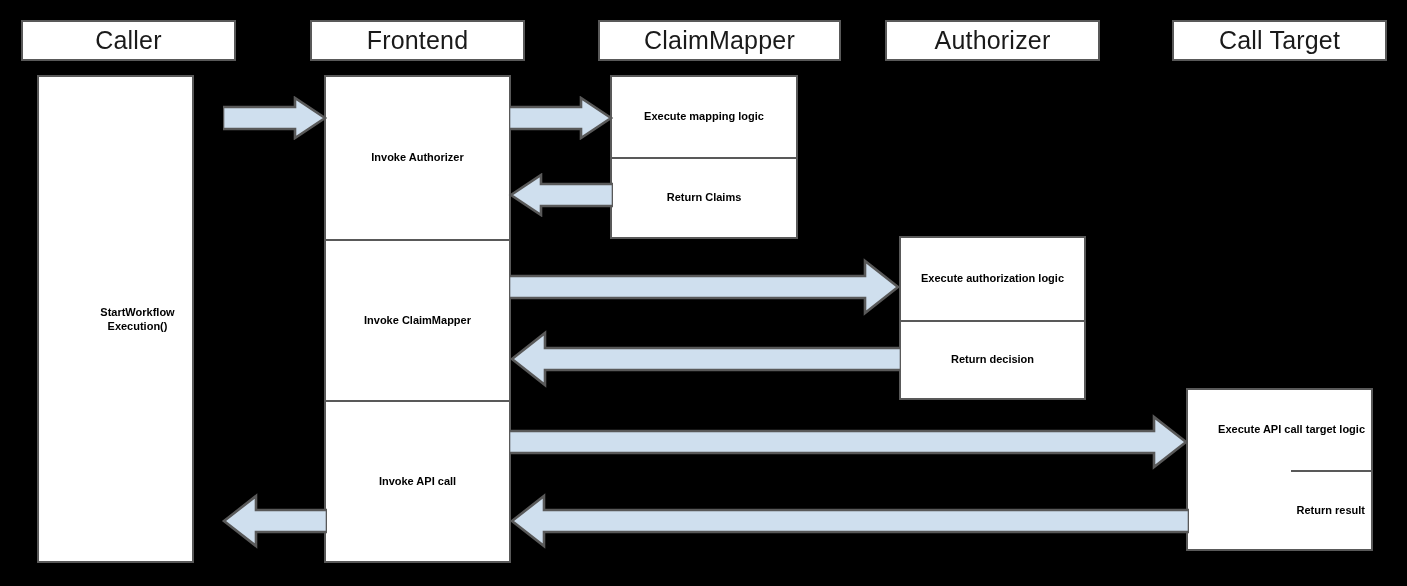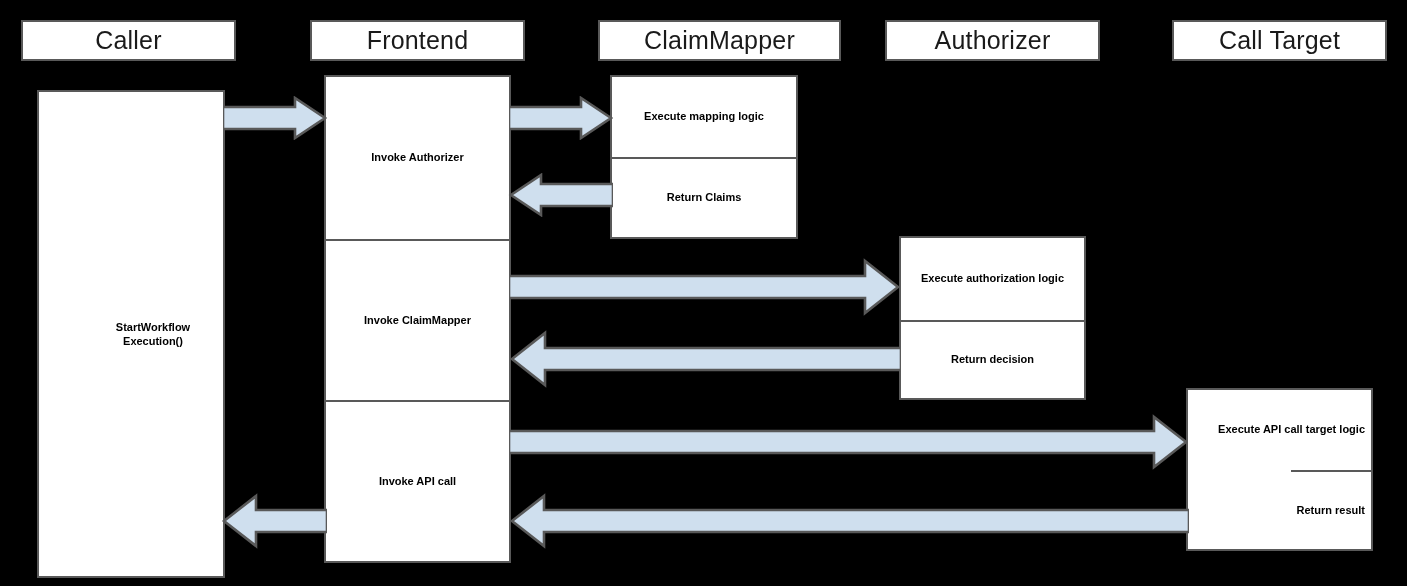--- a/index.html
+++ b/index.html
@@ -76,21 +76,21 @@
   <div class="lane-header" style="left:598px; top:20px; width:243px; height:41px;">
     <span>ClaimMapper</span>
   </div>
   <div class="lane-header" style="left:1172px; top:20px; width:215px; height:41px;">
     <span>Call Target</span>
   </div>
   <div class="lane-header" style="left:885px; top:20px; width:215px; height:41px;">
     <span>Authorizer</span>
   </div>
 
-  <div class="act-box" style="left:37px; top:90px; width:188px; height:488px;padding-left:44px;">
+  <div class="act-box" style="left:37px; top:75px; width:157px; height:488px;padding-left:44px;">
     <div class="act-cell blank" style="flex:0 0 160px;"></div>
     <div class="act-cell" style="flex:0 0 165px; border-top:none;">StartWorkflow Execution()</div>
     <div class="act-cell blank" style="border-top:none;"></div>
   </div>
 
   <div class="act-box" style="left:324px; top:75px; width:187px; height:488px;">
     <div class="act-cell" style="flex:0 0 162px;">Invoke Authorizer</div>
     <div class="act-cell" style="flex:0 0 161px;">Invoke ClaimMapper</div>
     <div class="act-cell">Invoke API call</div>
   </div>

